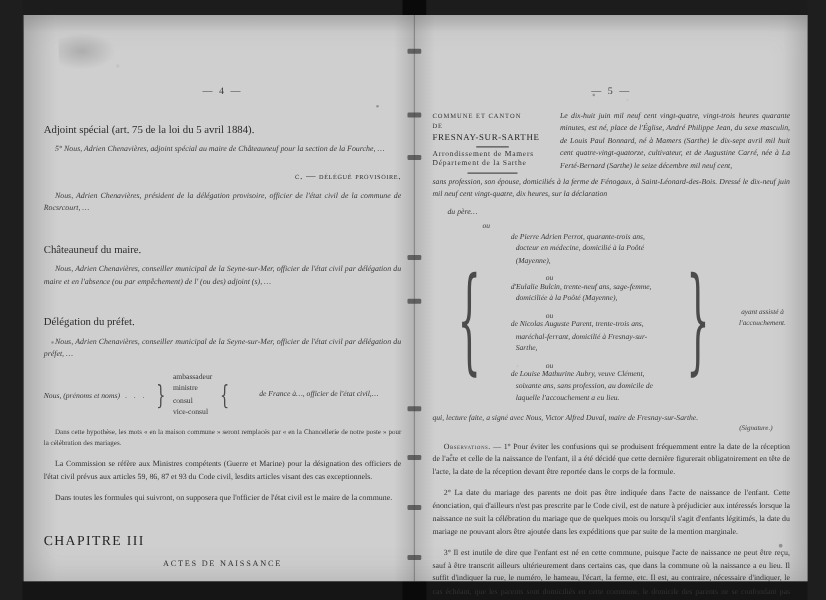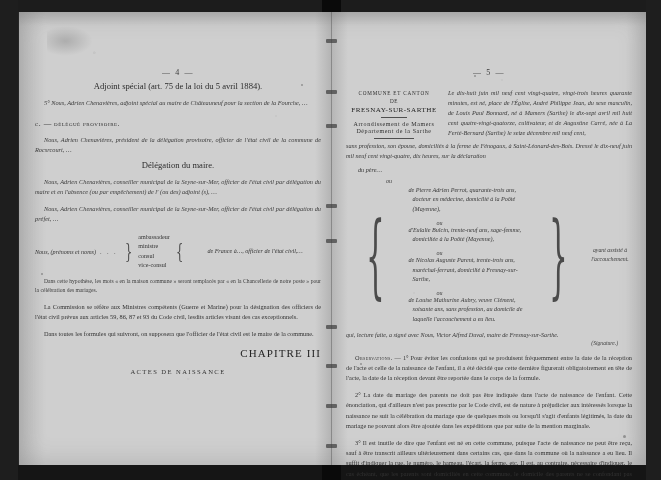--- a/index.html
+++ b/index.html
@@ -106,39 +106,39 @@
   .page-right { left: 327px; }
 
   .folio {
     text-align: center;
     font-size: 8px;
     letter-spacing: 1.6px;
     margin-top: 56px;
     color: #3b3b3b;
   }
   .h-center {
-    text-align: center;
+    text-align: left;
     font-size: 8.6px;
-    margin: 4px 0 0 0;
+    margin: 21px 0 0 0;
     color: #2b2b2b;
   }
   .h-smallcaps {
-    text-align: left;
+    text-align: right;
     font-size: 7.6px;
     letter-spacing: 0.5px;
     margin: 11px 0 0 0;
     font-variant: small-caps;
     text-transform: lowercase;
     color: #2b2b2b;
   }
   .h-chapter {
-    text-align: right;
+    text-align: left;
     font-size: 11px;
     letter-spacing: 1.1px;
-    margin: 8px 0 0 0;
+    margin: 23px 0 0 0;
     color: #242424;
   }
   .h-sub {
     text-align: center;
     font-size: 6.6px;
     letter-spacing: 1.4px;
     margin: 9px 0 0 0;
     color: #343434;
   }
   p.body {
@@ -205,21 +205,21 @@
   }
 
   
   .commune-wrap {
     display: flex;
     margin-top: 11px;
     gap: 6px;
   }
   .commune-block {
     flex: 0 0 96px;
-    text-align: center;
+    text-align: left;
     font-size: 5.2px;
     letter-spacing: 0.6px;
     color: #2f2f2f;
     padding-top: 2px;
   }
   .commune-block .l1 { letter-spacing: 0.8px; }
   .commune-block .l2 { margin-top: 2px; }
   .commune-block .l3 {
     margin-top: 2px;
     font-size: 7.1px;
@@ -363,24 +363,25 @@
       <div class="h-center">Adjoint spécial (art. 75 de la loi du 5 avril 1884).</div>
 
       <p class="body-it">5° Nous, Adrien Chenavières, adjoint spécial au maire de Châteauneuf pour la section de la Fourche, …</p>
 
       <div class="h-smallcaps">C. — Délégué provisoire.</div>
 
 
       <p class="body-it">Nous, Adrien Chenavières, président de la délégation provisoire, officier de l'état civil de la commune de Rocsrcourt, …</p>
 
 
-      <div class="h-center">Délégation du maire.</div>
+      <div class="h-center">Châteauneuf du maire.</div>
 
       <p class="body-it">Nous, Adrien Chenavières, conseiller municipal de la Seyne-sur-Mer, officier de l'état civil par délégation du maire et en l'absence (ou par empêchement) de l' (ou des) adjoint (s), …</p>
 
+      <div class="h-center">Délégation du préfet.</div>
 
       <p class="body-it">Nous, Adrien Chenavières, conseiller municipal de la Seyne-sur-Mer, officier de l'état civil par délégation du préfet, …</p>
 
 
       <div class="brace-row">
         <span class="who">Nous, (prénoms et noms)</span>
         <span class="dots">. . .</span>
         <span class="brace">}</span>
         <span class="brace-items">
           <div>ambassadeur</div>

